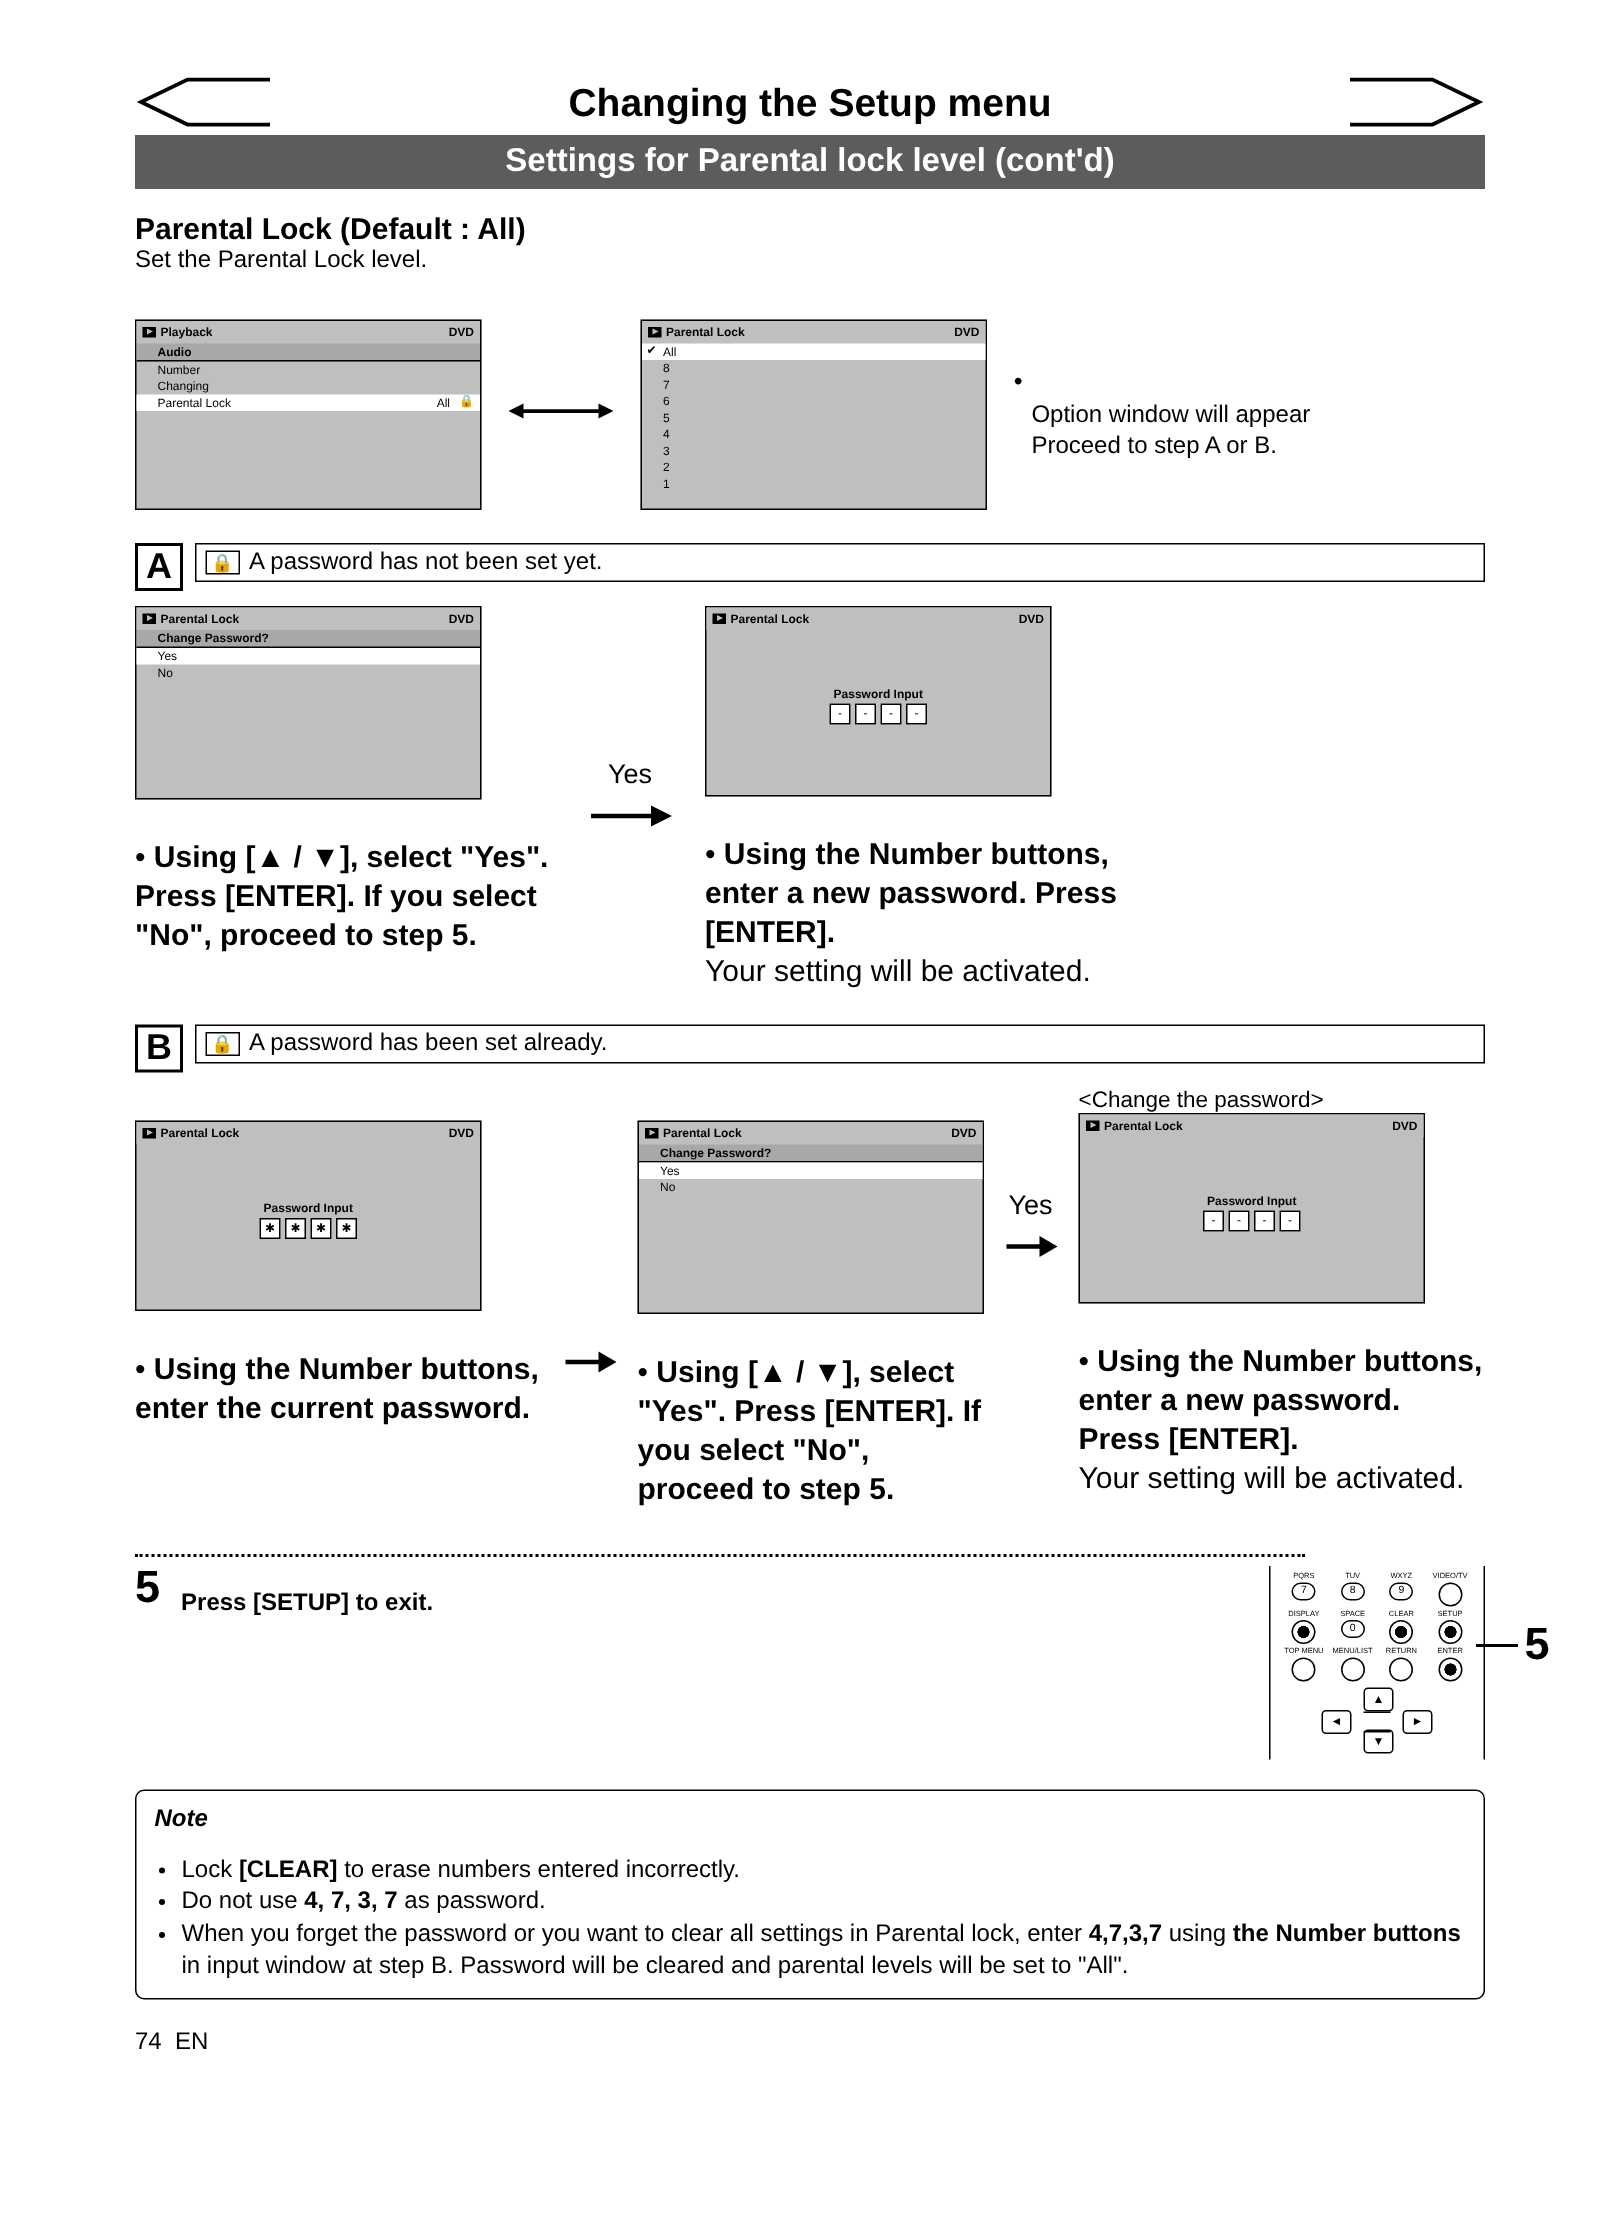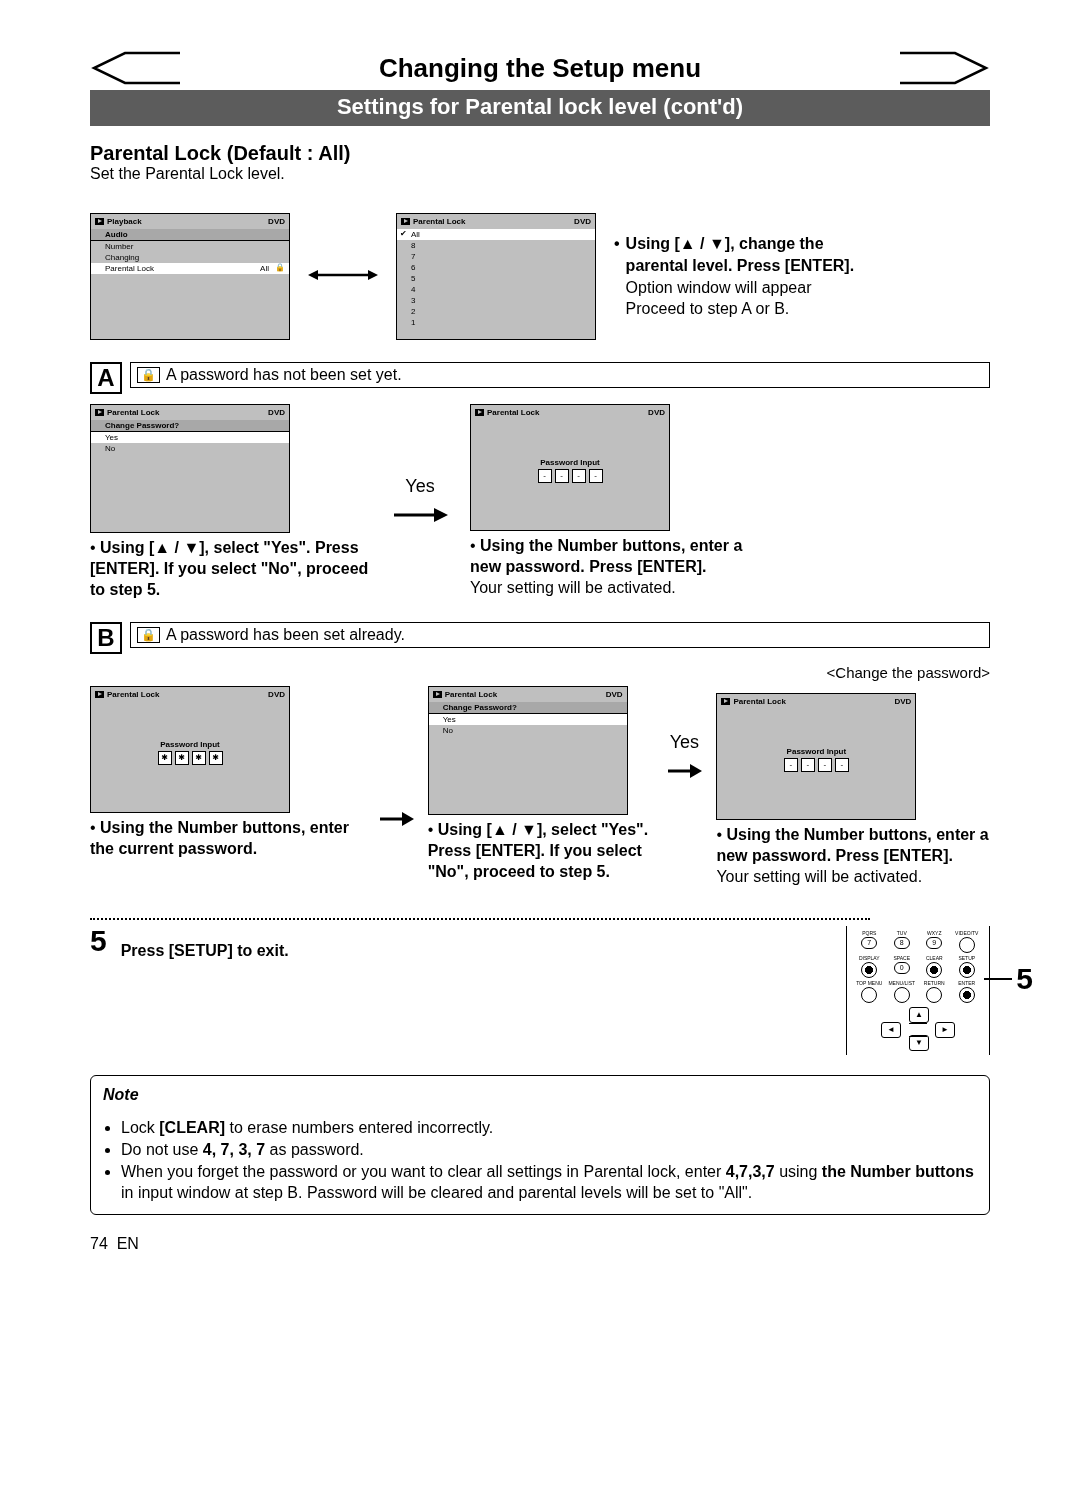--- a/index.html
+++ b/index.html
@@ -53,21 +53,21 @@
     font-size: 16px;
     margin-bottom: 30px;
   }
   .row {
     display: flex;
     align-items: center;
     gap: 18px;
   }
   .osd {
     border: 1.5px solid #000;
-    width: 200px;
+    width: 231px;
     background: #bfbfbf;
     box-sizing: border-box;
     font-size: 8px;
   }
   .osd-header {
     display: flex;
     justify-content: space-between;
     align-items: center;
     background: #bfbfbf;
     padding: 3px 4px;
@@ -193,23 +193,23 @@
   }
   .pw-box {
     width: 12px; height: 12px;
     border: 1px solid #000;
     background: #fff;
     font-size: 8px;
     line-height: 12px;
     text-align: center;
   }
   .instr {
-    font-size: 16px;
+    font-size: 20px;
     line-height: 1.3;
-    margin-top: 5px;
+    margin-top: 26px;
   }
   .instr .b { font-weight: bold; }
   .arrow-right {
     font-size: 34px;
     line-height: 1;
     padding: 0 4px;
     align-self: center;
   }
   .three-col {
     display: flex;
@@ -319,22 +319,22 @@
   .note-box ul {
     margin: 0;
     padding-left: 18px;
   }
   .page-num {
     margin-top: 20px;
     font-size: 16px;
   }
   .small-caption {
     font-size: 15px;
-    text-align: right;
-    margin-bottom: 12px;
+    text-align: left;
+    margin-bottom: 0;
   }
   .yes-label {
     font-size: 18px;
     text-align: center;
     margin-bottom: -2px;
   }
 </style>
 </head>
 <body>
 
@@ -403,21 +403,21 @@
         <div class="osd-item">3</div>
         <div class="osd-item">2</div>
         <div class="osd-item">1</div>
       </div>
     </div>
 
     <div class="side-text">
       <div class="bullet-line">
         <span class="bullet">•</span>
         <span>
-          <b><span>Using [</span>▲<span> / </span>▼<span>], change the parental level. Press [ENTER].</span></b><br>
+          <br>
           <span>Option window will appear</span><br>
           <span>Proceed to step A or B.</span>
         </span>
       </div>
     </div>
   </div>
 
   <div class="scenario-row">
     <div class="letter-box">A</div>
     <div class="scenario-label">

